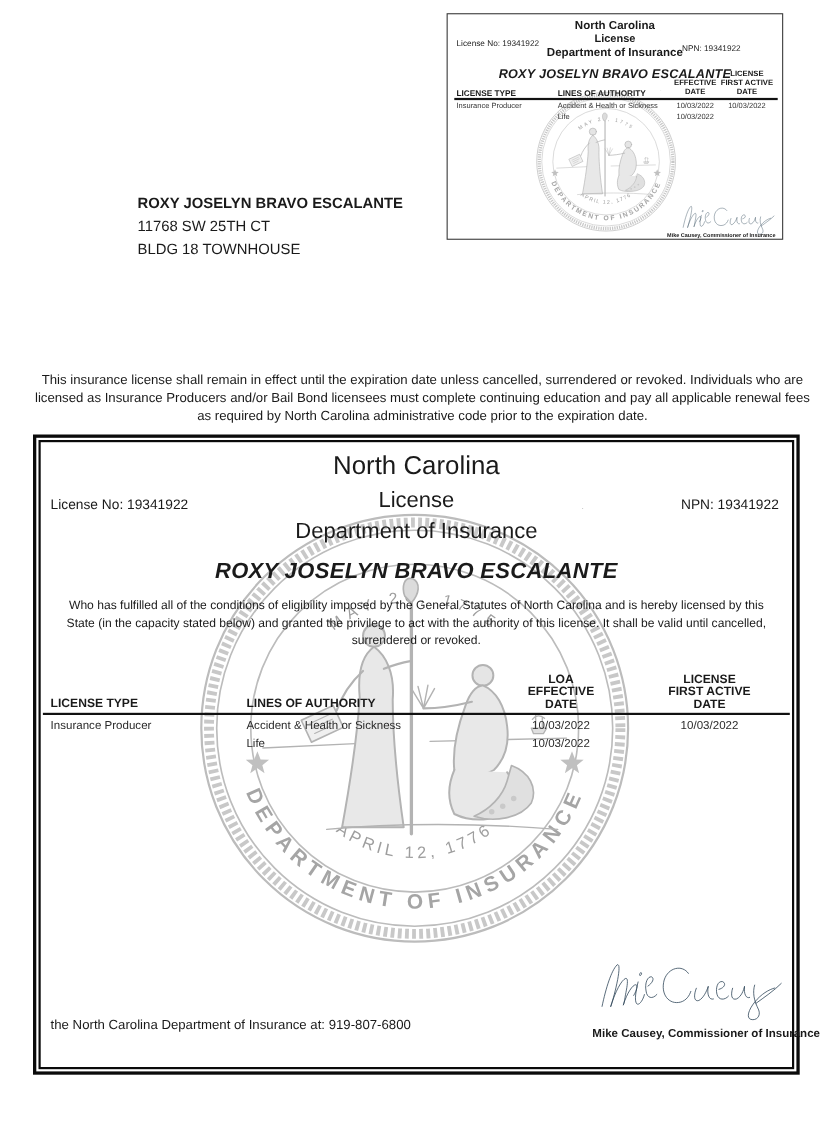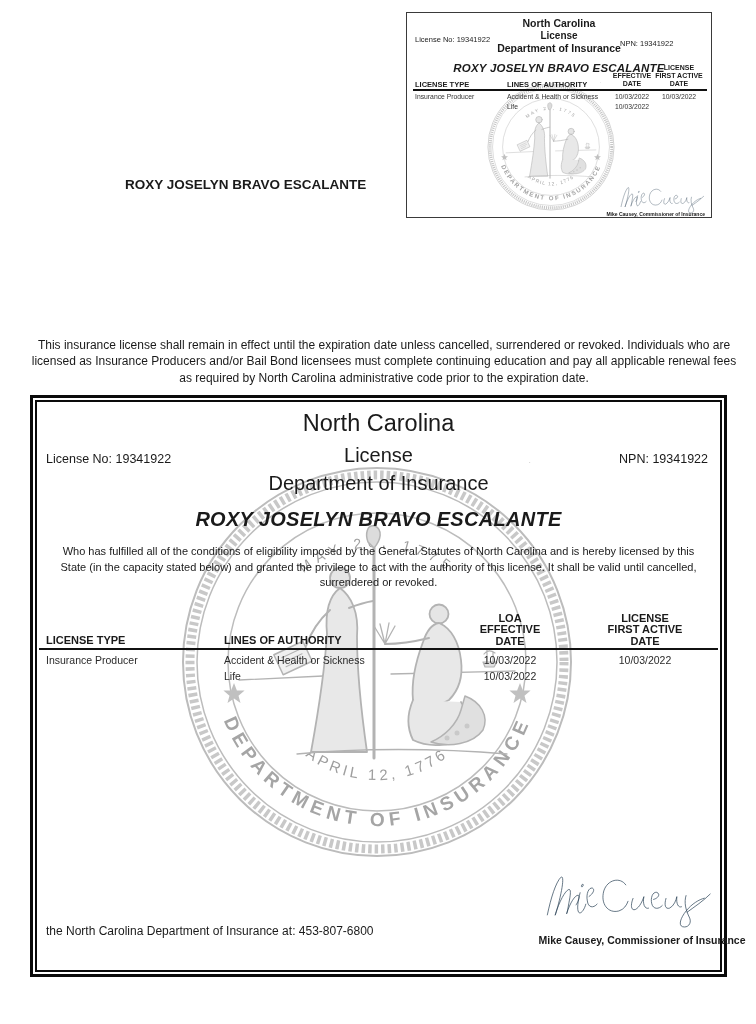--- a/index.html
+++ b/index.html
@@ -171,20 +171,22 @@
     <svg class="card-sig sig-ink" viewBox="0 0 240 88">
       <g fill="none" style="stroke: rgb(44, 67, 87);">
           <use href="#sig-script"></use>
         </g>
     </svg>
     <div class="card-sig-label">Mike Causey, Commissioner of Insurance</div>
   </div>
 
   <div class="addr">
     <div class="nm">ROXY JOSELYN BRAVO ESCALANTE</div>
+    <div>11768 SW 25TH CT</div>
+    <div>BLDG 18 TOWNHOUSE</div>
   </div>
 
   <div class="notice">This insurance license shall remain in effect until the expiration date unless cancelled, surrendered or revoked. Individuals who are licensed as Insurance Producers and/or Bail Bond licensees must complete continuing education and pay all applicable renewal fees as required by North Carolina administrative code prior to the expiration date.</div>
 
   <div class="cert">
     <div class="cert-frame">
       <div class="cert-inner">
 
         <svg class="seal-large" viewBox="0 0 400 400">
             <use href="#nc-seal"></use>
@@ -213,21 +215,21 @@
         </div>
         <div class="cert-rule"></div>
 
         <div class="vv" style="left:9px;top:252px;">Insurance Producer</div>
         <div class="vv" style="left:187px;top:252px;">Accident &amp; Health or Sickness</div>
         <div class="vv" style="left:187px;top:268px;">Life</div>
         <div class="vv c" style="left:438px;top:252px;width:70px;">10/03/2022</div>
         <div class="vv c" style="left:438px;top:268px;width:70px;">10/03/2022</div>
         <div class="vv c" style="left:562px;top:252px;width:92px;">10/03/2022</div>
 
-        <div class="contact" style="top:521px;">the North Carolina Department of Insurance at: 453-807-6800</div>
+        <div class="contact" style="top:521px;">the North Carolina Department of Insurance at: 919-807-6800</div>
 
         <svg class="cert-sig sig-ink" viewBox="0 0 240 88">
           <g fill="none" style="stroke: rgb(44, 67, 87);">
               <use href="#sig-script"></use>
             </g>
         </svg>
         <div class="cert-sig-label">Mike Causey, Commissioner of Insurance</div>
 
       </div>
     </div>

